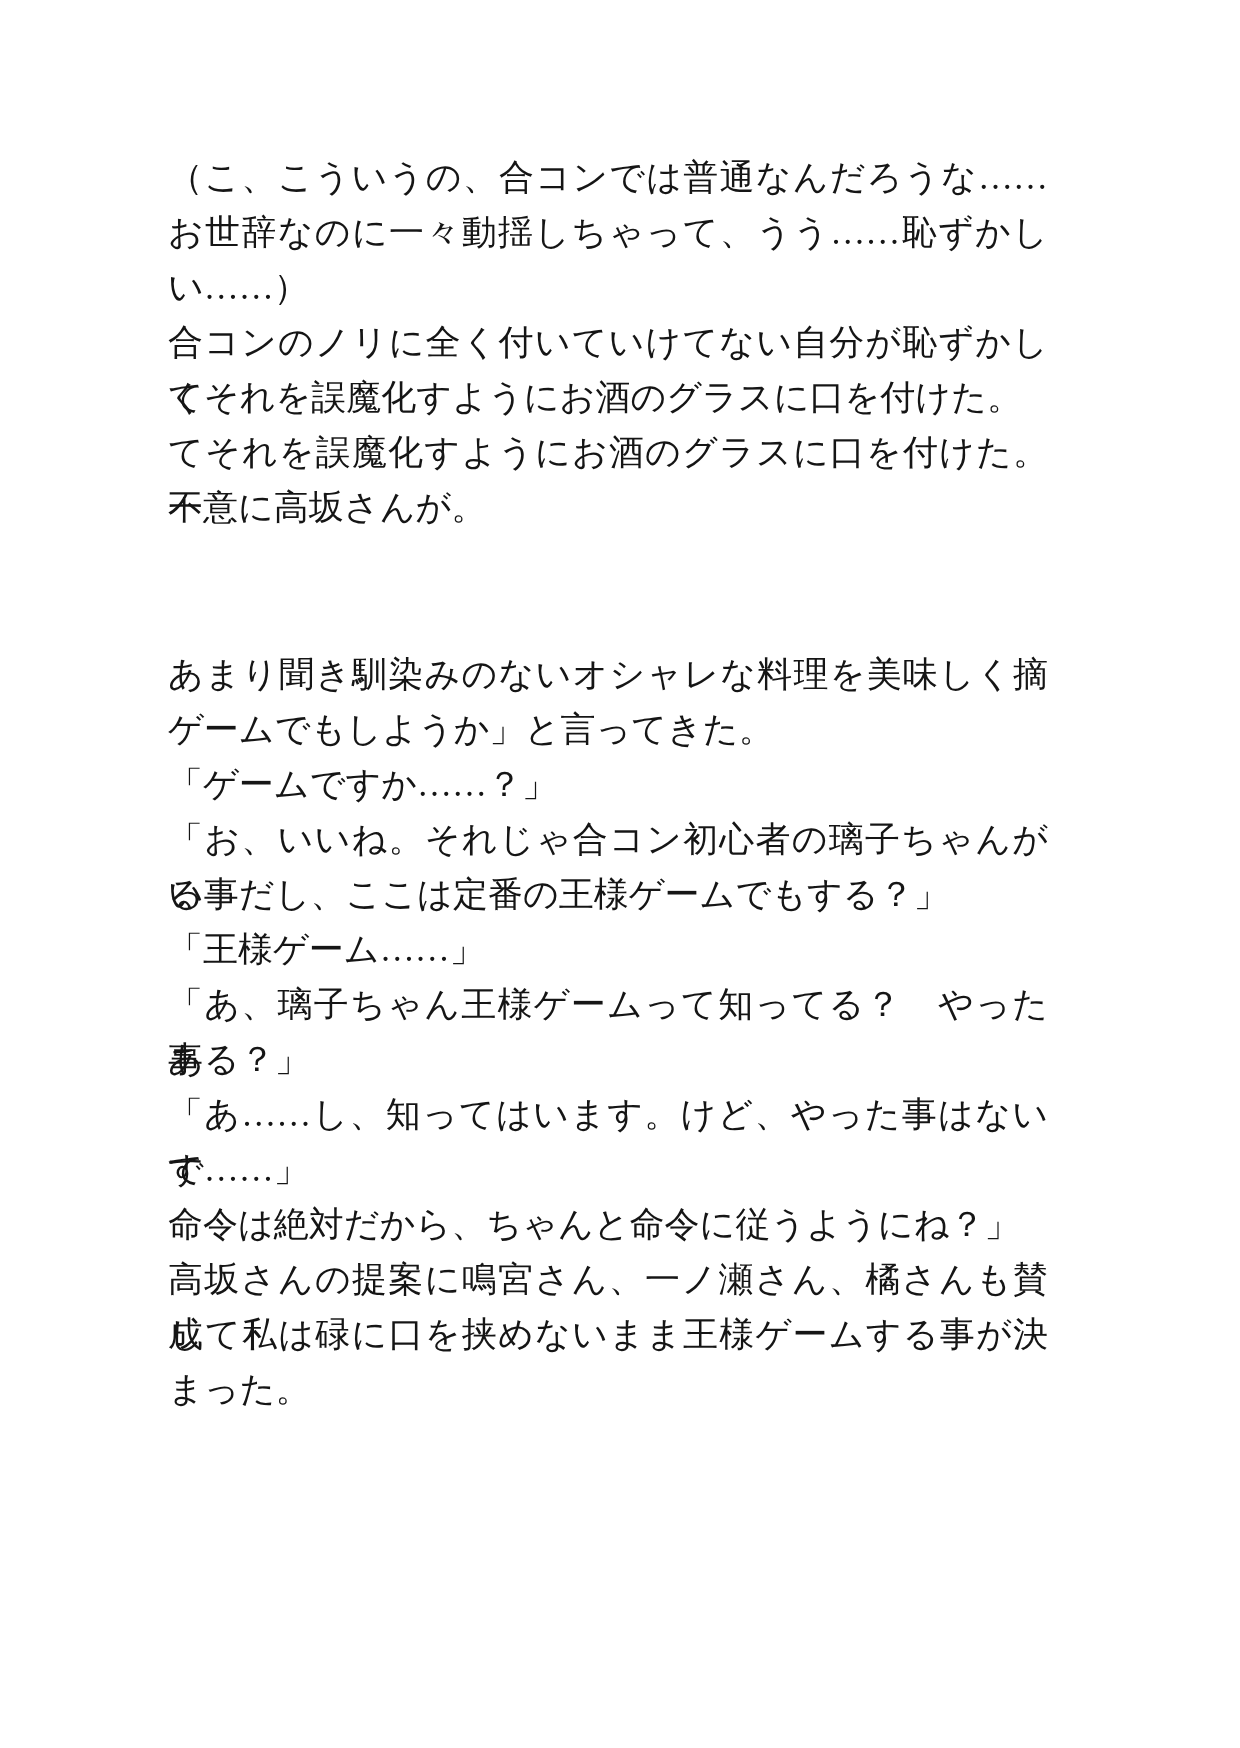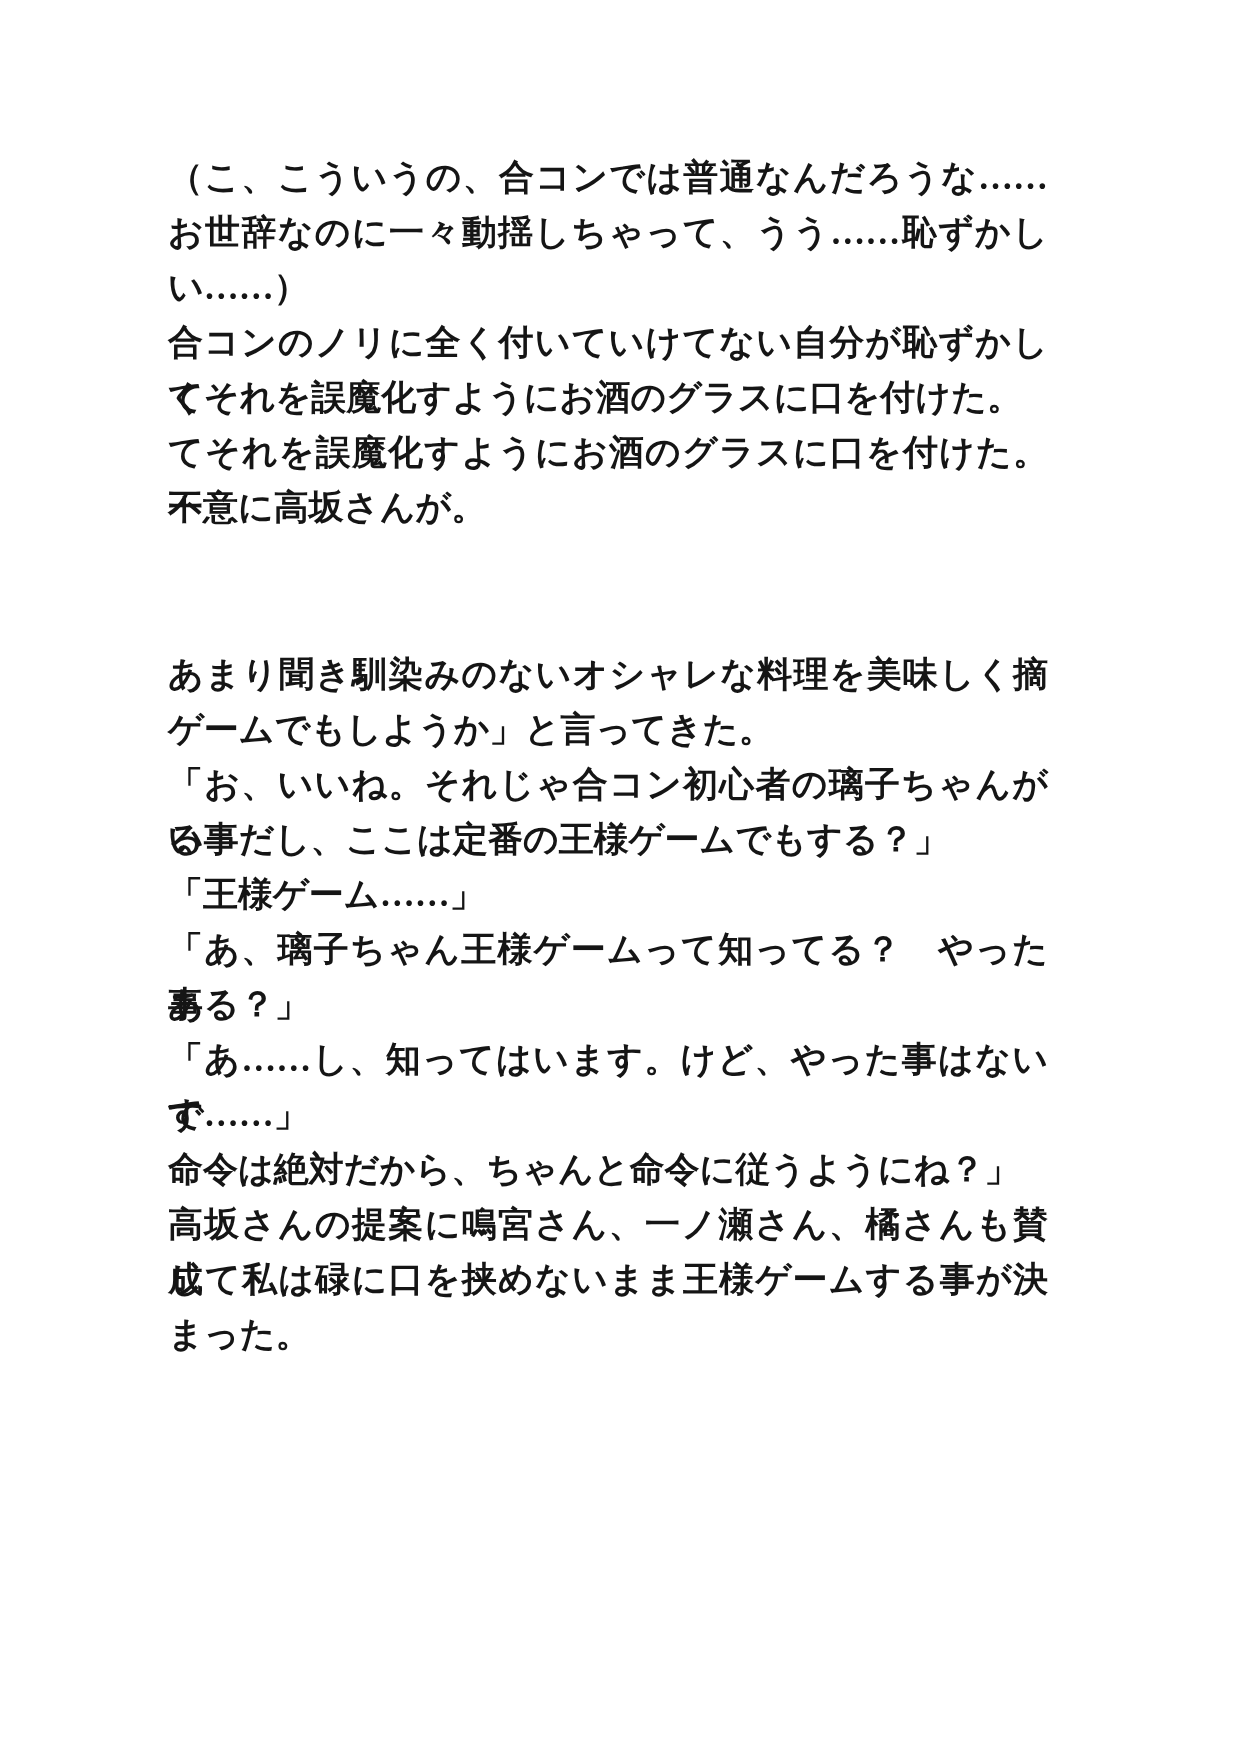--- a/index.html
+++ b/index.html
@@ -16,21 +16,21 @@
     inset: 0;
     background: #ffffff;
   }
   .text-block {
     position: absolute;
     left: 168px;
     top: 150px;
     width: 880px;
     color: #151515;
   }
-  .para { display: block; font-weight: bold; }
+  .para { display: block; }
   .para + .para { margin-top: 112px; } 
   .line {
     font-size: 35px;
     line-height: 55px;
     height: 55px;
     text-align: left;
     letter-spacing: 0;
   }
   
   .line.fill {
@@ -49,20 +49,21 @@
         <div class="line fill">お世辞なのに一々動揺しちゃって、うう……恥ずかし</div>
         <div class="line">い……）</div>
         <div class="line fill">合コンのノリに全く付いていけてない自分が恥ずかしく</div>
         <div class="line">てそれを誤魔化すようにお酒のグラスに口を付けた。</div>
         <div class="line fill">てそれを誤魔化すようにお酒のグラスに口を付けた。一</div>
         <div class="line">不意に高坂さんが。</div>
       </div>
       <div class="para">
         <div class="line fill">あまり聞き馴染みのないオシャレな料理を美味しく摘</div>
         <div class="line">ゲームでもしようか」と言ってきた。</div>
+        <div class="line">「ゲームですか……？」</div>
         <div class="line fill">「お、いいね。それじゃ合コン初心者の璃子ちゃんがい</div>
         <div class="line">る事だし、ここは定番の王様ゲームでもする？」</div>
         <div class="line">「王様ゲーム……」</div>
         <div class="line fill">「あ、璃子ちゃん王様ゲームって知ってる？　やった事</div>
         <div class="line">ある？」</div>
         <div class="line fill">「あ……し、知ってはいます。けど、やった事はないで</div>
         <div class="line">す……」</div>
         <div class="line">命令は絶対だから、ちゃんと命令に従うようにね？」</div>
         <div class="line fill">高坂さんの提案に鳴宮さん、一ノ瀬さん、橘さんも賛成</div>
         <div class="line fill">して私は碌に口を挟めないまま王様ゲームする事が決</div>

